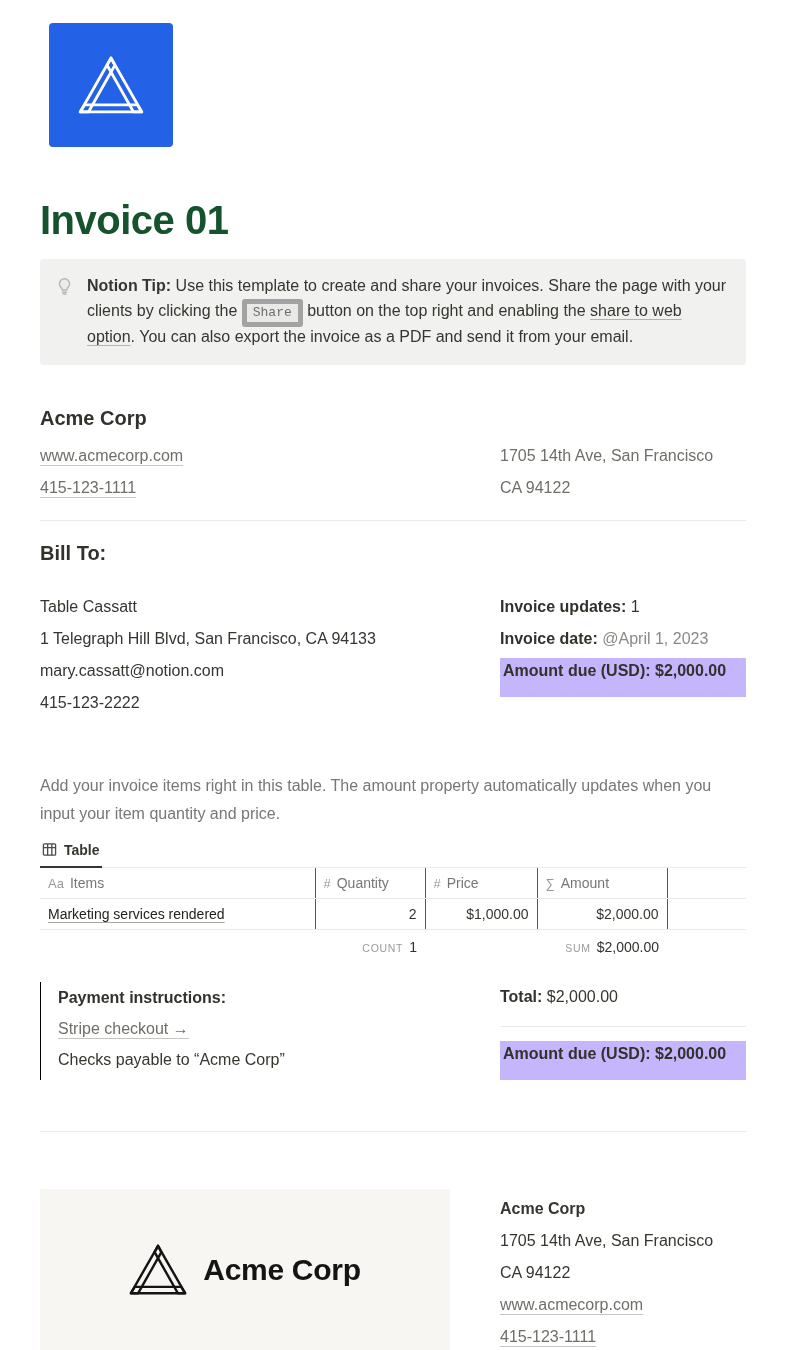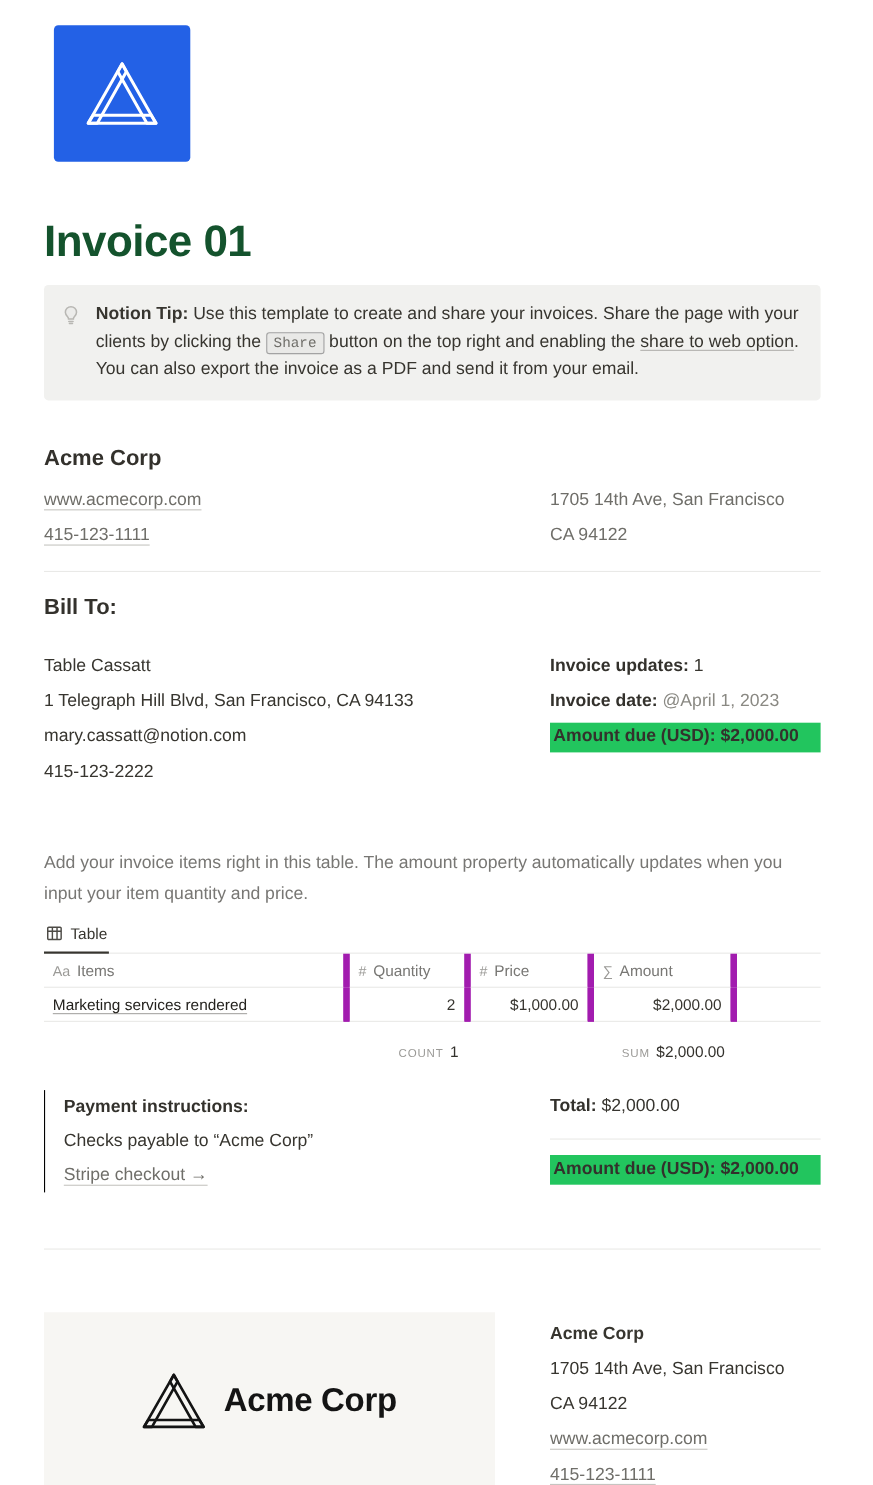--- a/index.html
+++ b/index.html
@@ -29,21 +29,21 @@
   .callout {
     margin-top:15px; background:#f1f1ef; border-radius:4px;
     padding:15px 16px 15px 14px; display:flex; gap:12px; align-items:flex-start;
   }
   .callout .bulb { flex:0 0 auto; margin-top:2px; }
   .callout-text { line-height:24.5px; color:#37352f; }
   .callout-text b { font-weight:700; }
   .code-chip {
     font-family:"Liberation Mono","DejaVu Sans Mono",monospace;
     font-size:13px; color:#6f6e69; background:#e9e9e7;
-    border:1px solid #a3a3a3; border-radius:3px; padding:1px 6px 2px;
+    border:5px solid #a3a3a3; border-radius:3px; padding:1px 6px 2px;
   }
   .inline-link {
     color:#37352f; text-decoration:underline;
     text-decoration-color:#b3b2ae; text-underline-offset:3px; cursor:pointer;
   }
 
   
   .two-col { display:grid; grid-template-columns:460px 1fr; }
 
   .section-heading { font-size:20px; font-weight:700; color:#33312c; }
@@ -53,51 +53,51 @@
   a.gray-link, .gray-link {
     color:#6f6e69; text-decoration:underline; text-decoration-color:#c6c5c1;
     text-underline-offset:4px; cursor:pointer;
   }
 
   .divider { border:none; border-top:1px solid #e9e9e7; }
 
   .label-b { font-weight:700; color:#33312c; }
   .date-val { color:#8a8983; }
   .highlight-line {
-    background:#22c55e; font-weight:700; color:#33312c;
-    padding:4px 8px 5px 3px; width:100%; display:block;
+    background:#c4b5fd; font-weight:700; color:#33312c;
+    padding:4px 8px 17px 3px; width:100%; display:block;
   }
 
   
   .items-desc { color:#787774; line-height:28px; }
 
   
   .tabbar { margin-top:10px; border-bottom:1px solid #e9e9e7; }
   .tab {
     display:inline-flex; align-items:center; gap:7px; padding:4px 2px 8px 2px;
     border-bottom:2px solid #37352f; margin-bottom:-1px; cursor:pointer;
-    font-size:14px; color:#37352f;
+    font-size:14px; color:#37352f;font-weight:bold;
   }
   .tab svg { width:15px; height:15px; color:#4d4b46; }
 
   
   table.db { width:100%; border-collapse:collapse; table-layout:fixed; font-size:14px; }
   table.db th, table.db td {
     padding:7px 8px; border-bottom:1px solid #e9e9e7; font-weight:400;
     overflow:hidden; white-space:nowrap;
   }
   table.db th { text-align:left; color:#787774; cursor:pointer; }
   table.db th .prop-icon { color:#9b9a97; margin-right:6px; font-size:13px; }
-  table.db .v-border { border-right:6px solid #a21caf; }
+  table.db .v-border { border-right:1px solid #a21caf; }
   .num-right { text-align:right; }
   .item-link {
     color:#24221e; font-weight:500; text-decoration:underline;
     text-decoration-color:#a7a6a3; text-underline-offset:3px; cursor:pointer;
   }
-  tr.calc td { border-bottom:none; padding-top:19px; cursor:pointer; }
+  tr.calc td { border-bottom:none; padding-top:9px; cursor:pointer; }
   .calc-label {
     font-size:10.5px; letter-spacing:0.7px; color:#9b9a97; margin-right:6px;
   }
   .calc-value { font-size:14px; color:#33312c; }
 
   
   .quote { border-left:1px solid #000000; padding-left:17px; }
   .quote .q-line { line-height:31px; }
 
   .total-line { line-height:24px; }
@@ -209,22 +209,22 @@
       <td></td>
       <td class="num-right"><span class="calc-label">SUM</span><span class="calc-value">$2,000.00</span></td>
       <td></td>
     </tr>
   </tbody>
     </table>
 
   <div class="two-col" style="margin-top:20px;">
     <div class="quote">
       <div class="q-line label-b">Payment instructions:</div>
+      <div class="q-line"><span class="gray-link">Stripe checkout →</span></div>
       <div class="q-line">Checks payable to “Acme Corp”</div>
-      <div class="q-line"><span class="gray-link">Stripe checkout →</span></div>
     </div>
     <div>
       <div class="total-line" style="padding-top:3px;"><span class="label-b">Total:</span> <span>$2,000.00</span></div>
       <hr class="divider" style="margin:17px 0 14px;">
       <span class="highlight-line">Amount due (USD): $2,000.00</span>
     </div>
   </div>
 
   <hr class="divider" style="margin-top:51px;">
 

